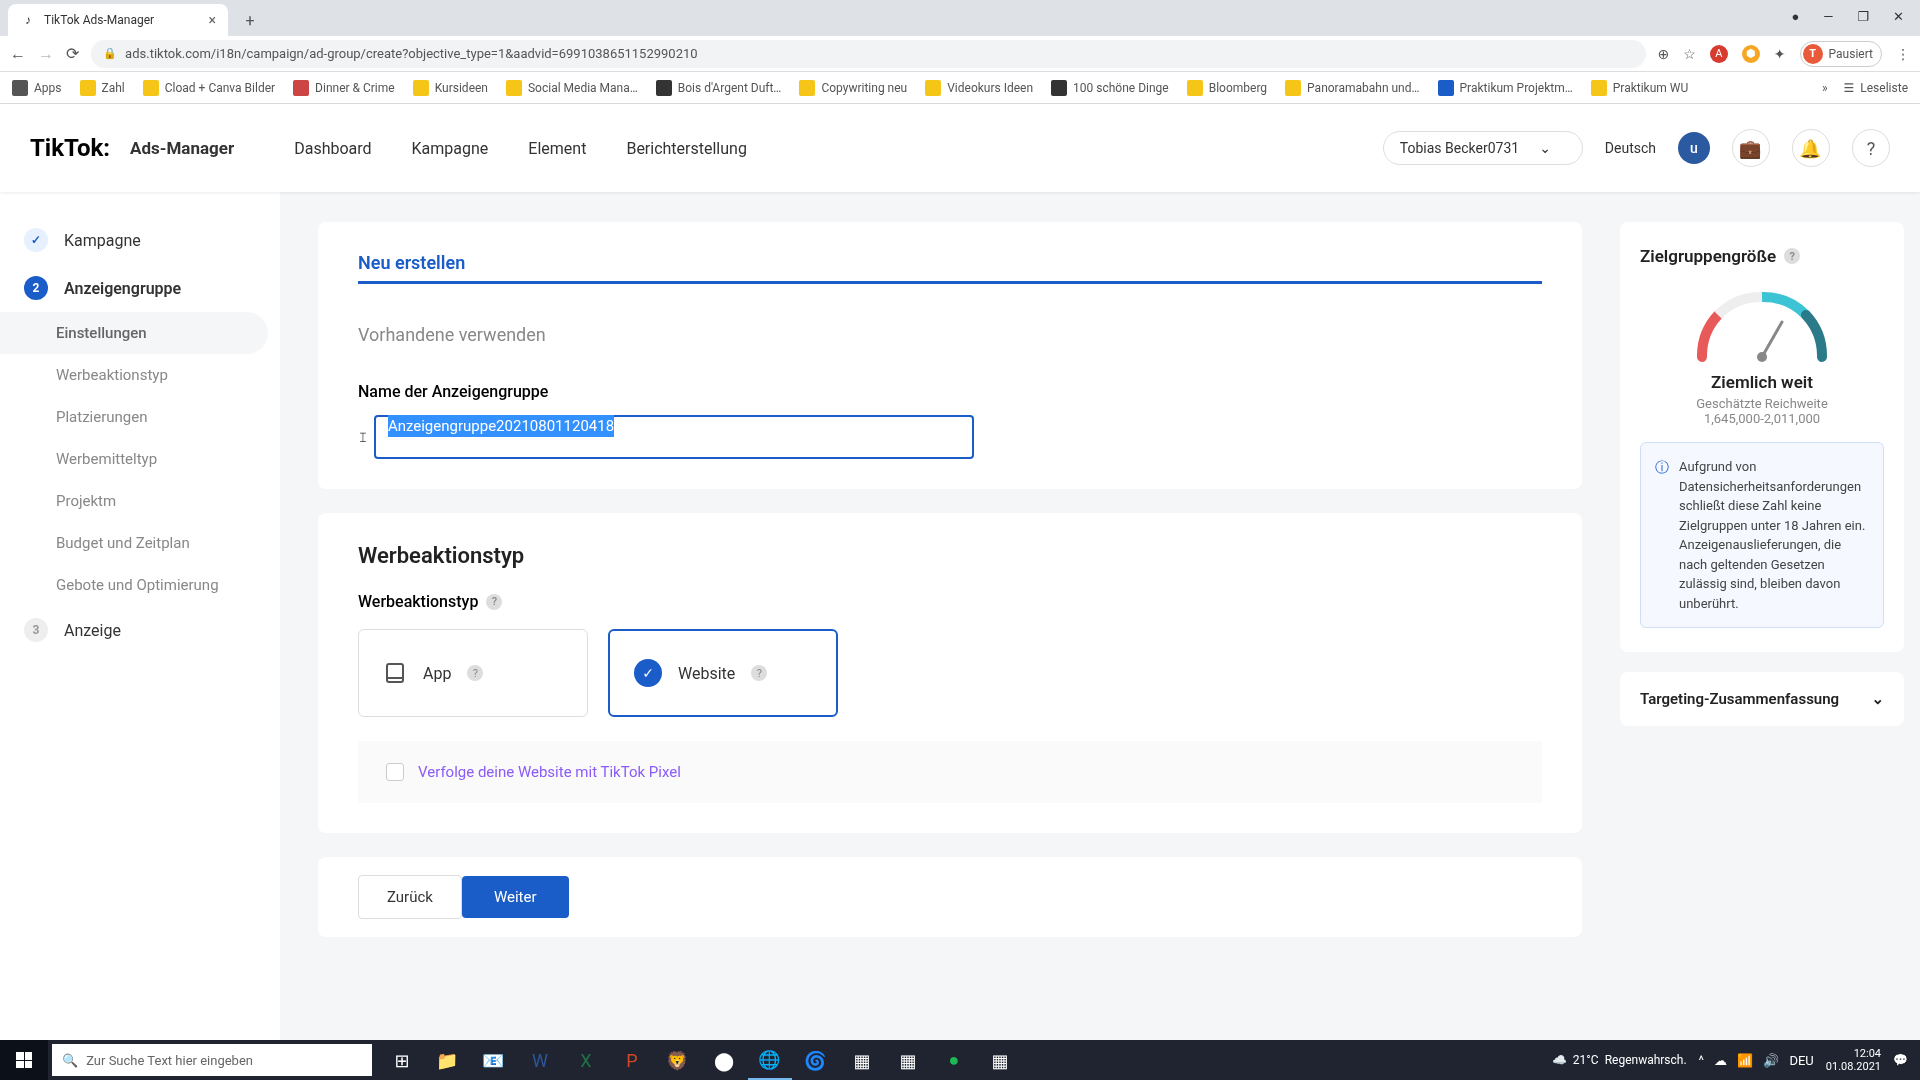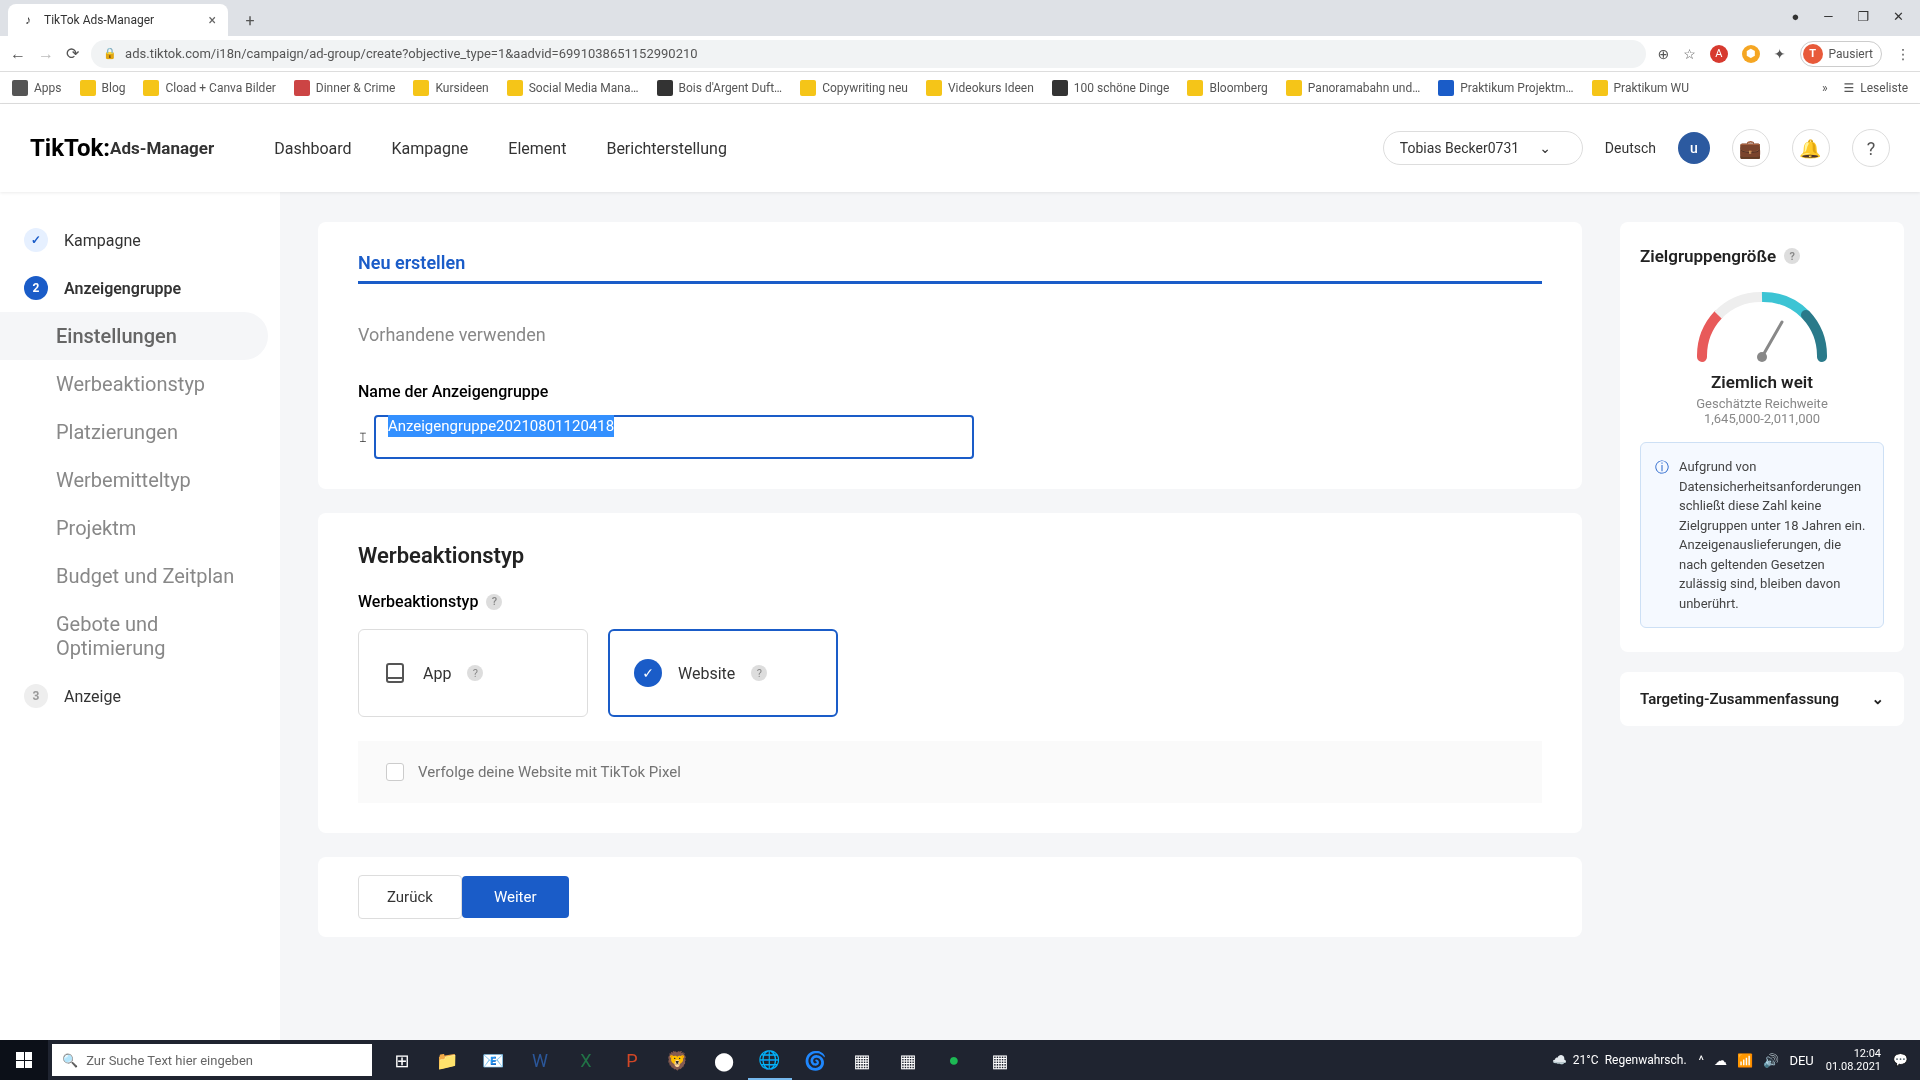--- a/index.html
+++ b/index.html
@@ -29,40 +29,40 @@
 .bookmarks { height: 32px; background: #fff; display: flex; align-items: center; padding: 0 12px; gap: 18px; border-bottom: 1px solid #ddd; font-size: 12px; color: #555; }
 .bm-item { display: flex; align-items: center; gap: 6px; }
 .bm-icon { width: 16px; height: 16px; border-radius: 2px; }
 .bm-yellow { background: #f5c518; }
 .bm-dark { background: #333; }
 .bm-blue { background: #1a5cc8; }
 .bm-right { margin-left: auto; display: flex; align-items: center; gap: 16px; }
 
 
 .app-header { height: 88px; background: #fff; display: flex; align-items: center; padding: 0 30px; box-shadow: 0 1px 3px rgba(0,0,0,0.08); position: relative; z-index: 10; }
-.logo { font-size: 24px; font-weight: 700; color: #000; display: flex; align-items: center; gap: 0; }
+.logo { font-size: 24px; font-weight: 700; color: #000; display: flex; align-items: center; gap: 20px; }
 .logo-sub { font-size: 17px; font-weight: 700; color: #333; }
 .nav-links { display: flex; gap: 40px; margin-left: 60px; }
 .nav-link { font-size: 16px; color: #333; }
 .header-right { margin-left: auto; display: flex; align-items: center; gap: 22px; }
 .account-dropdown { border: 1px solid #ddd; border-radius: 20px; padding: 8px 16px; font-size: 14px; color: #333; display: flex; align-items: center; gap: 20px; min-width: 200px; }
 .lang { font-size: 14px; color: #333; }
 .avatar { width: 32px; height: 32px; border-radius: 50%; background: #2c5aa0; color: #fff; display: flex; align-items: center; justify-content: center; font-size: 14px; font-weight: 500; }
 .hdr-icon { width: 38px; height: 38px; border: 1px solid #ddd; border-radius: 50%; display: flex; align-items: center; justify-content: center; color: #555; font-size: 18px; }
 
 
 .app-body { display: flex; height: calc(100% - 104px - 88px - 40px); background: #f5f6f8; }
 .sidebar { width: 280px; background: #fff; padding: 24px 0; }
 .step { display: flex; align-items: center; gap: 16px; padding: 12px 24px; font-size: 16px; color: #333; }
 .step-icon { width: 24px; height: 24px; border-radius: 50%; display: flex; align-items: center; justify-content: center; font-size: 12px; font-weight: bold; }
 .step-done { background: #e6f0ff; color: #1a5cc8; }
 .step-active { background: #1a5cc8; color: #fff; }
 .step-future { background: #eee; color: #999; }
 .step.active { font-weight: 600; }
-.substep { padding: 12px 24px 12px 56px; font-size: 20px; color: #888; }
+.substep { padding: 12px 24px 12px 56px; font-size: 15px; color: #888; }
 .substep.active { background: #f5f6f8; color: #666; font-weight: 500; border-radius: 0 24px 24px 0; margin-right: 12px;}
 
 .content { flex: 1; padding: 30px 38px; overflow-y: auto; }
 .card { background: #fff; border-radius: 8px; padding: 30px 40px; margin-bottom: 24px; }
 .tabs { display: flex; gap: 40px; margin-bottom: 28px; border-bottom: 1px solid transparent; flex-direction: column; }
 .tab-item { font-size: 18px; color: #888; padding-bottom: 8px; }
 .tab-item.active { color: #1a5cc8; font-weight: 600; border-bottom: 3px solid #1a5cc8; }
 .field-label { font-size: 16px; font-weight: 500; color: #000000; margin-bottom: 14px; }
 .text-input { width: 600px; height: 44px; border: 2px solid #1a5cc8; border-radius: 4px; padding: 0 12px; font-size: 15px; }
 .text-input .selected-text { background: #3390ff; color: #fff; padding: 2px 0; }
@@ -70,21 +70,21 @@
 .cursor-icon { margin-right: 6px; font-size: 14px; color: #333; }
 
 .section-title { font-size: 22px; font-weight: 600; color: #222; margin-bottom: 24px; }
 .subfield { display: flex; align-items: center; gap: 8px; font-size: 16px; font-weight: 500; margin-bottom: 18px; }
 .info-icon { width: 16px; height: 16px; border-radius: 50%; background: #ddd; color: #888; font-size: 11px; display: flex; align-items: center; justify-content: center; }
 .option-cards { display: flex; gap: 20px; }
 .option-card { width: 230px; height: 88px; border: 1px solid #ddd; border-radius: 6px; display: flex; align-items: center; padding: 0 24px; gap: 16px; font-size: 16px; color: #333; }
 .option-card.selected { border: 2px solid #1a5cc8; }
 .opt-icon { width: 24px; height: 24px; }
 .check-circle { width: 28px; height: 28px; border-radius: 50%; background: #1a5cc8; color: #fff; display: flex; align-items: center; justify-content: center; font-size: 14px; }
-.checkbox-row { background: #fafafa; padding: 22px 28px; margin-top: 24px; display: flex; align-items: center; gap: 14px; font-size: 15px; color: #737373; }
+.checkbox-row { background: #fafafa; padding: 22px 28px; margin-top: 24px; display: flex; align-items: center; gap: 14px; font-size: 15px; color: #8b5cf6; }
 .checkbox { width: 18px; height: 18px; border: 1px solid #ccc; border-radius: 3px; background: #fff; }
 
 .footer-actions { display: flex; align-items: center; background: #fff; padding: 18px 40px; border-radius: 8px; }
 .btn-secondary { border: 1px solid #ddd; background: #fff; padding: 12px 28px; border-radius: 4px; font-size: 15px; color: #333; }
 .btn-primary { background: #1a5cc8; color: #fff; padding: 12px 32px; border-radius: 4px; font-size: 15px; border: none; }
 
 .right-panel { width: 300px; padding: 30px 16px 38px 0; }
 .side-card { background: #fff; border-radius: 8px; padding: 24px 20px; margin-bottom: 20px; }
 .side-title { font-size: 17px; font-weight: 600; color: #222; display: flex; align-items: center; gap: 8px; margin-bottom: 16px; }
 .gauge { width: 160px; height: 80px; margin: 0 auto 10px; position: relative; }
@@ -148,21 +148,21 @@
       <span class="ext-gray">⋮</span>
     </div>
   </div>
   <div class="bookmarks">
     <div class="bm-item">
         <span class="bm-icon" style="background:#555"></span>
         <span>Apps</span>
       </div>
     <div class="bm-item">
         <span class="bm-icon bm-yellow"></span>
-        <span>Blog</span>
+        <span>Zahl</span>
       </div>
     <div class="bm-item">
         <span class="bm-icon bm-yellow"></span>
         <span>Cload + Canva Bilder</span>
       </div>
     <div class="bm-item">
         <span class="bm-icon" style="background:#c44"></span>
         <span>Dinner &amp; Crime</span>
       </div>
     <div class="bm-item">

